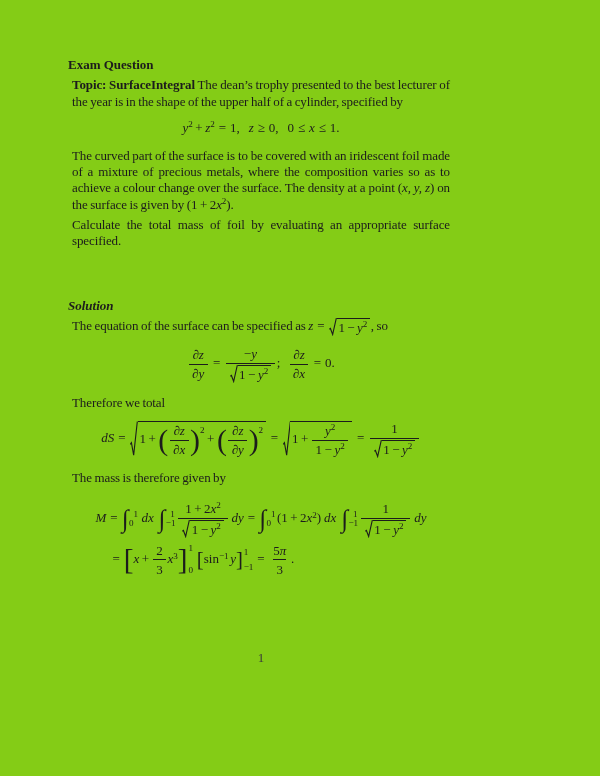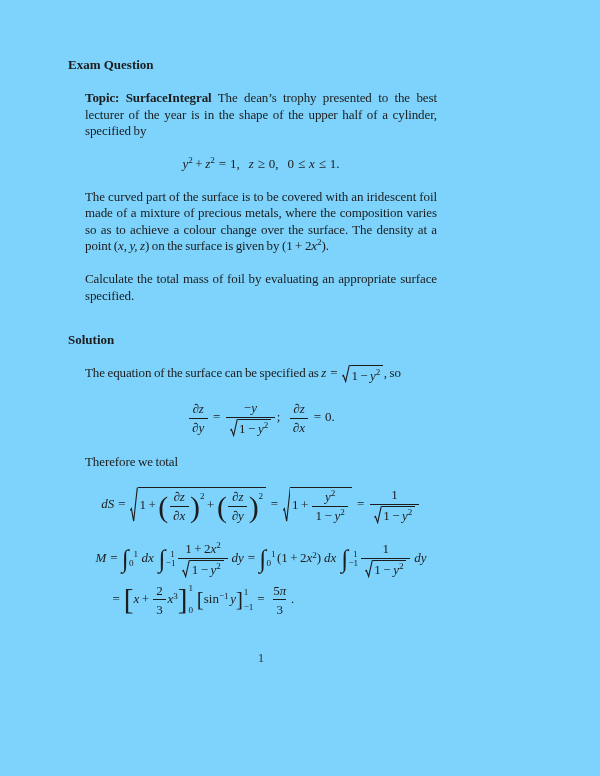--- a/index.html
+++ b/index.html
@@ -1,32 +1,32 @@
 <!DOCTYPE html>
 <html><head>
 <meta charset="utf-8">
 <style>
   html,body{margin:0;padding:0;background:#ffffff;}
   .page{
     position:relative;
     width:600px;height:776px;
-    background:#7dd3fc;
+    background:#84cc16;
     color:#1c1c1c;
     font-family:"Liberation Serif","DejaVu Serif",serif;
     font-size:13px;
     overflow:hidden;
   }
   .content{
     position:absolute;
     left:68px;top:57px;width:386px;
   }
   .hd{font-weight:bold;line-height:16.3px;}
-  .hd.sol{margin-top:28px;}
+  .hd.sol{margin-top:48px;font-style:italic;}
   .para{
-    margin:17px;
+    margin:4px;
     text-align:justify;
     line-height:16.3px;
     letter-spacing:-0.1px;
     word-spacing:-0.6px;
   }
   .disp{text-align:center;margin:10px 0 12px;}
   .eqalign{display:inline-block;text-align:left;}
   .eqline{display:block;white-space:nowrap;margin:5px 0;}
   .pagenum{
     position:absolute;top:650px;left:68px;width:386px;
@@ -130,20 +130,21 @@
           </span><span class="mrel">=</span><span class="mfrac">
             <span class="fnum"><span class="mrow"><span class="mrm">1</span></span></span>
             <span class="fden"><span class="mrow"><span class="msqrt">
                   <svg viewBox="0 0 10 20" preserveAspectRatio="none">
                     <path d="M0.4,12.8 L1.8,11.9 L4.7,18.7 L9.3,0.55 L10,0.55" fill="none" stroke="currentColor" stroke-width="1.1" vector-effect="non-scaling-stroke"></path>
                   </svg>
                   <span class="sqc"><span class="mrow"><span class="mrm">1</span><span class="mo">−</span><span class="mi">y</span><span class="msup">2</span></span></span>
                 </span></span></span>
           </span></span></div>
 
+    <p class="para"><span class="mflow"><span class="mrm">The mass is therefore given by</span></span></p>
 
     <div class="disp">
       <span class="eqalign">
         <span class="eqline"><span class="mrow"><span class="mi">M</span><span class="mrel">=</span><span class="mint">
                 <span class="intg">∫</span>
                 <span class="intl">
                   <span class="up">1</span>
                   <span class="lo">0</span>
                 </span>
               </span><span class="msp" style="width: 0.15em;"></span><span class="mi">dx</span><span class="msp" style="width: 0.35em;"></span><span class="mint">

